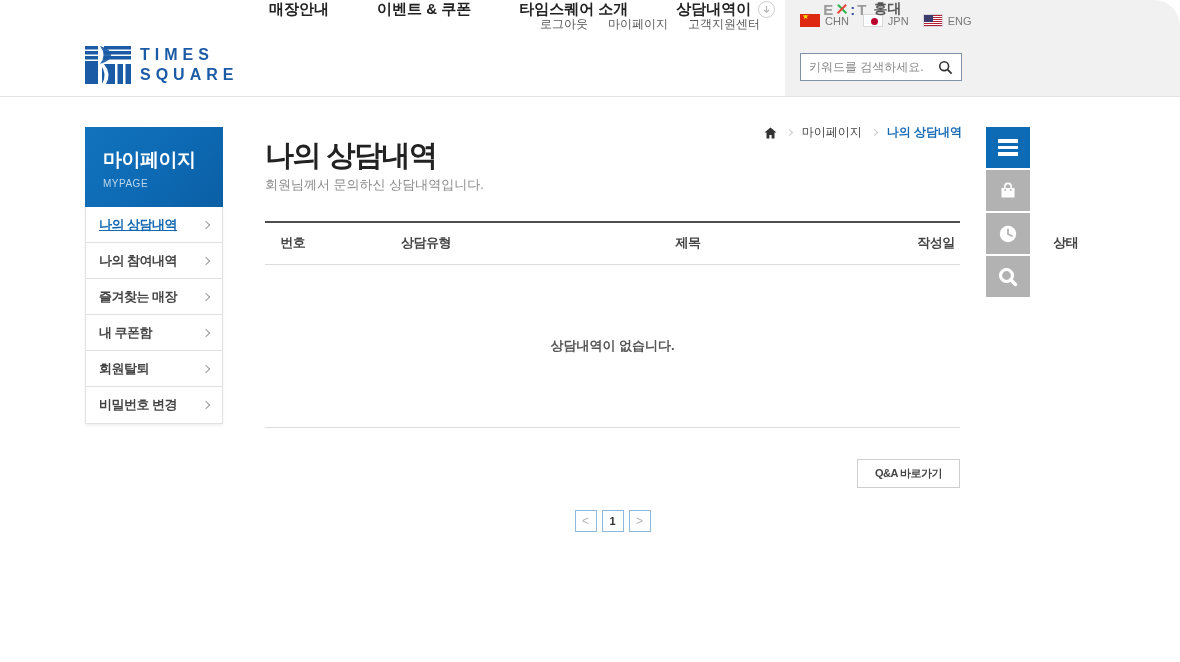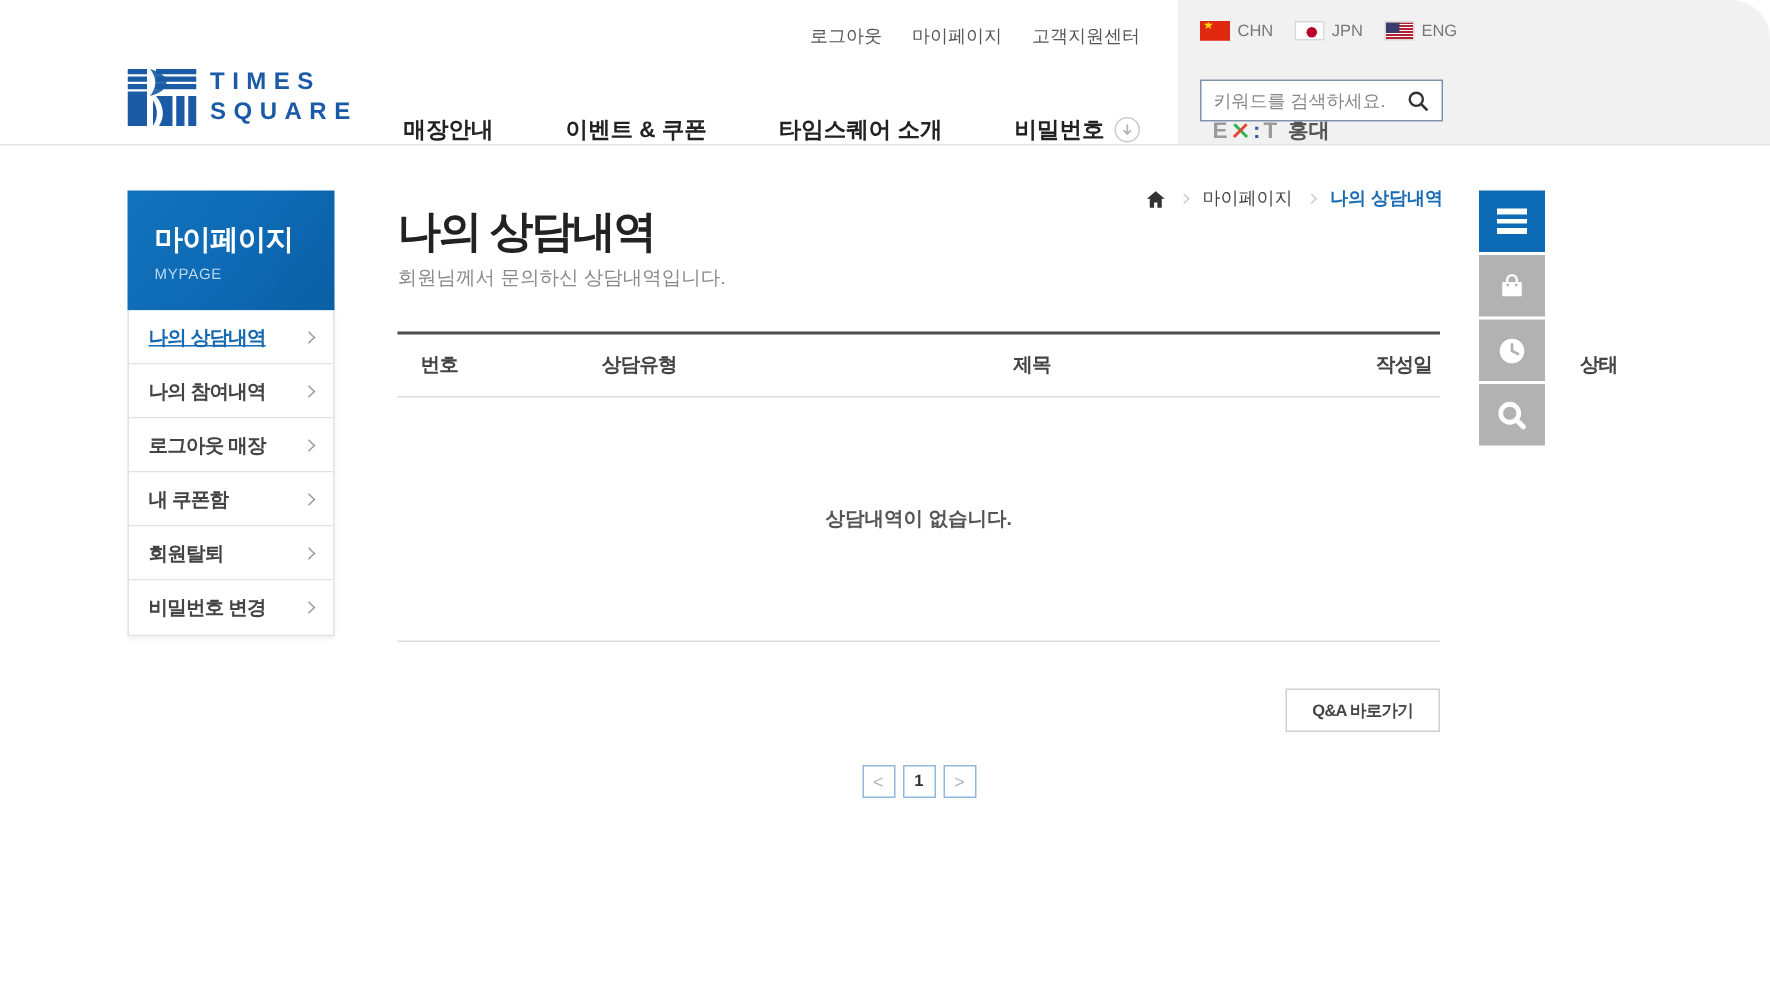--- a/index.html
+++ b/index.html
@@ -26,21 +26,21 @@
   .flag-chn { background:#de2910; border-color:#de2910; }
   .flag-chn::before { content:"★"; position:absolute; top:-3px; left:1px; font-size:8px; color:#ffde00; }
   .flag-jpn::before { content:""; position:absolute; top:3px; left:7px; width:7px; height:7px;
                       border-radius:50%; background:#bc002d; }
   .flag-eng { background:repeating-linear-gradient(180deg,#b22234 0 1px,#fff 1px 2px); }
   .flag-eng::before { content:""; position:absolute; top:0; left:0; width:9px; height:7px; background:#3c3b6e; }
 
   .logo { position:absolute; top:44px; left:85px; display:flex; align-items:center; gap:9px; cursor:pointer; }
   .logo-text { color:#1b5ba6; font-weight:bold; font-size:16px; letter-spacing:5px; line-height:1.25; }
 
-  .main-nav { position:absolute; top:0; left:245px; height:100%; display:flex; align-items:flex-end; }
+  .main-nav { position:absolute; top:0; left:245px; height:100%; display:flex; align-items:flex-start; }
   .nav-item { font-size:15px; font-weight:bold; color:#222; padding:0 24px; cursor:pointer;
               display:flex; align-items:center; gap:7px; white-space:nowrap; }
   .nav-arrow-circle { width:17px; height:17px; border:1px solid #cbcbcb; border-radius:50%;
                       display:inline-flex; align-items:center; justify-content:center; background:#fff; }
 
   .exit-logo { display:flex; align-items:center; gap:2px; font-weight:bold; cursor:pointer; }
   .exit-letter { font-size:15px; color:#9a9a9a; letter-spacing:1px; }
   .exit-colon { font-size:15px; color:#3b55a5; }
   .exit-x { position:relative; width:12px; height:12px; display:inline-block; }
   .exit-x::before, .exit-x::after { content:""; position:absolute; top:5px; left:0; width:12px; height:2.4px; }
@@ -167,21 +167,21 @@
       <span class="nav-item">
         <span>매장안내</span>
       </span>
       <span class="nav-item">
         <span>이벤트 &amp; 쿠폰</span>
       </span>
       <span class="nav-item">
         <span>타임스퀘어 소개</span>
       </span>
       <span class="nav-item">
-        <span>비밀번호</span>
+        <span>상담내역이</span>
         <span class="nav-arrow-circle">
           <svg width="9" height="9" viewBox="0 0 9 9">
               <path d="M4.5 1 v6 M2 4.8 l2.5 2.5 2.5 -2.5" stroke="#b5b5b5" stroke-width="1.2" fill="none"></path>
             </svg>
         </span>
       </span>
       <span class="nav-item exit-logo">
         <span class="exit-letter">E</span>
         <span class="exit-x"></span>
         <span class="exit-colon">:</span>
@@ -209,21 +209,21 @@
     <ul class="sidebar-menu">
       <li class="sidebar-item active">
         <span class="lbl">나의 상담내역</span>
         <span class="chev"></span>
       </li>
       <li class="sidebar-item">
         <span class="lbl">나의 참여내역</span>
         <span class="chev"></span>
       </li>
       <li class="sidebar-item">
-        <span class="lbl">로그아웃 매장</span>
+        <span class="lbl">즐겨찾는 매장</span>
         <span class="chev"></span>
       </li>
       <li class="sidebar-item">
         <span class="lbl">내 쿠폰함</span>
         <span class="chev"></span>
       </li>
       <li class="sidebar-item">
         <span class="lbl">회원탈퇴</span>
         <span class="chev"></span>
       </li>

